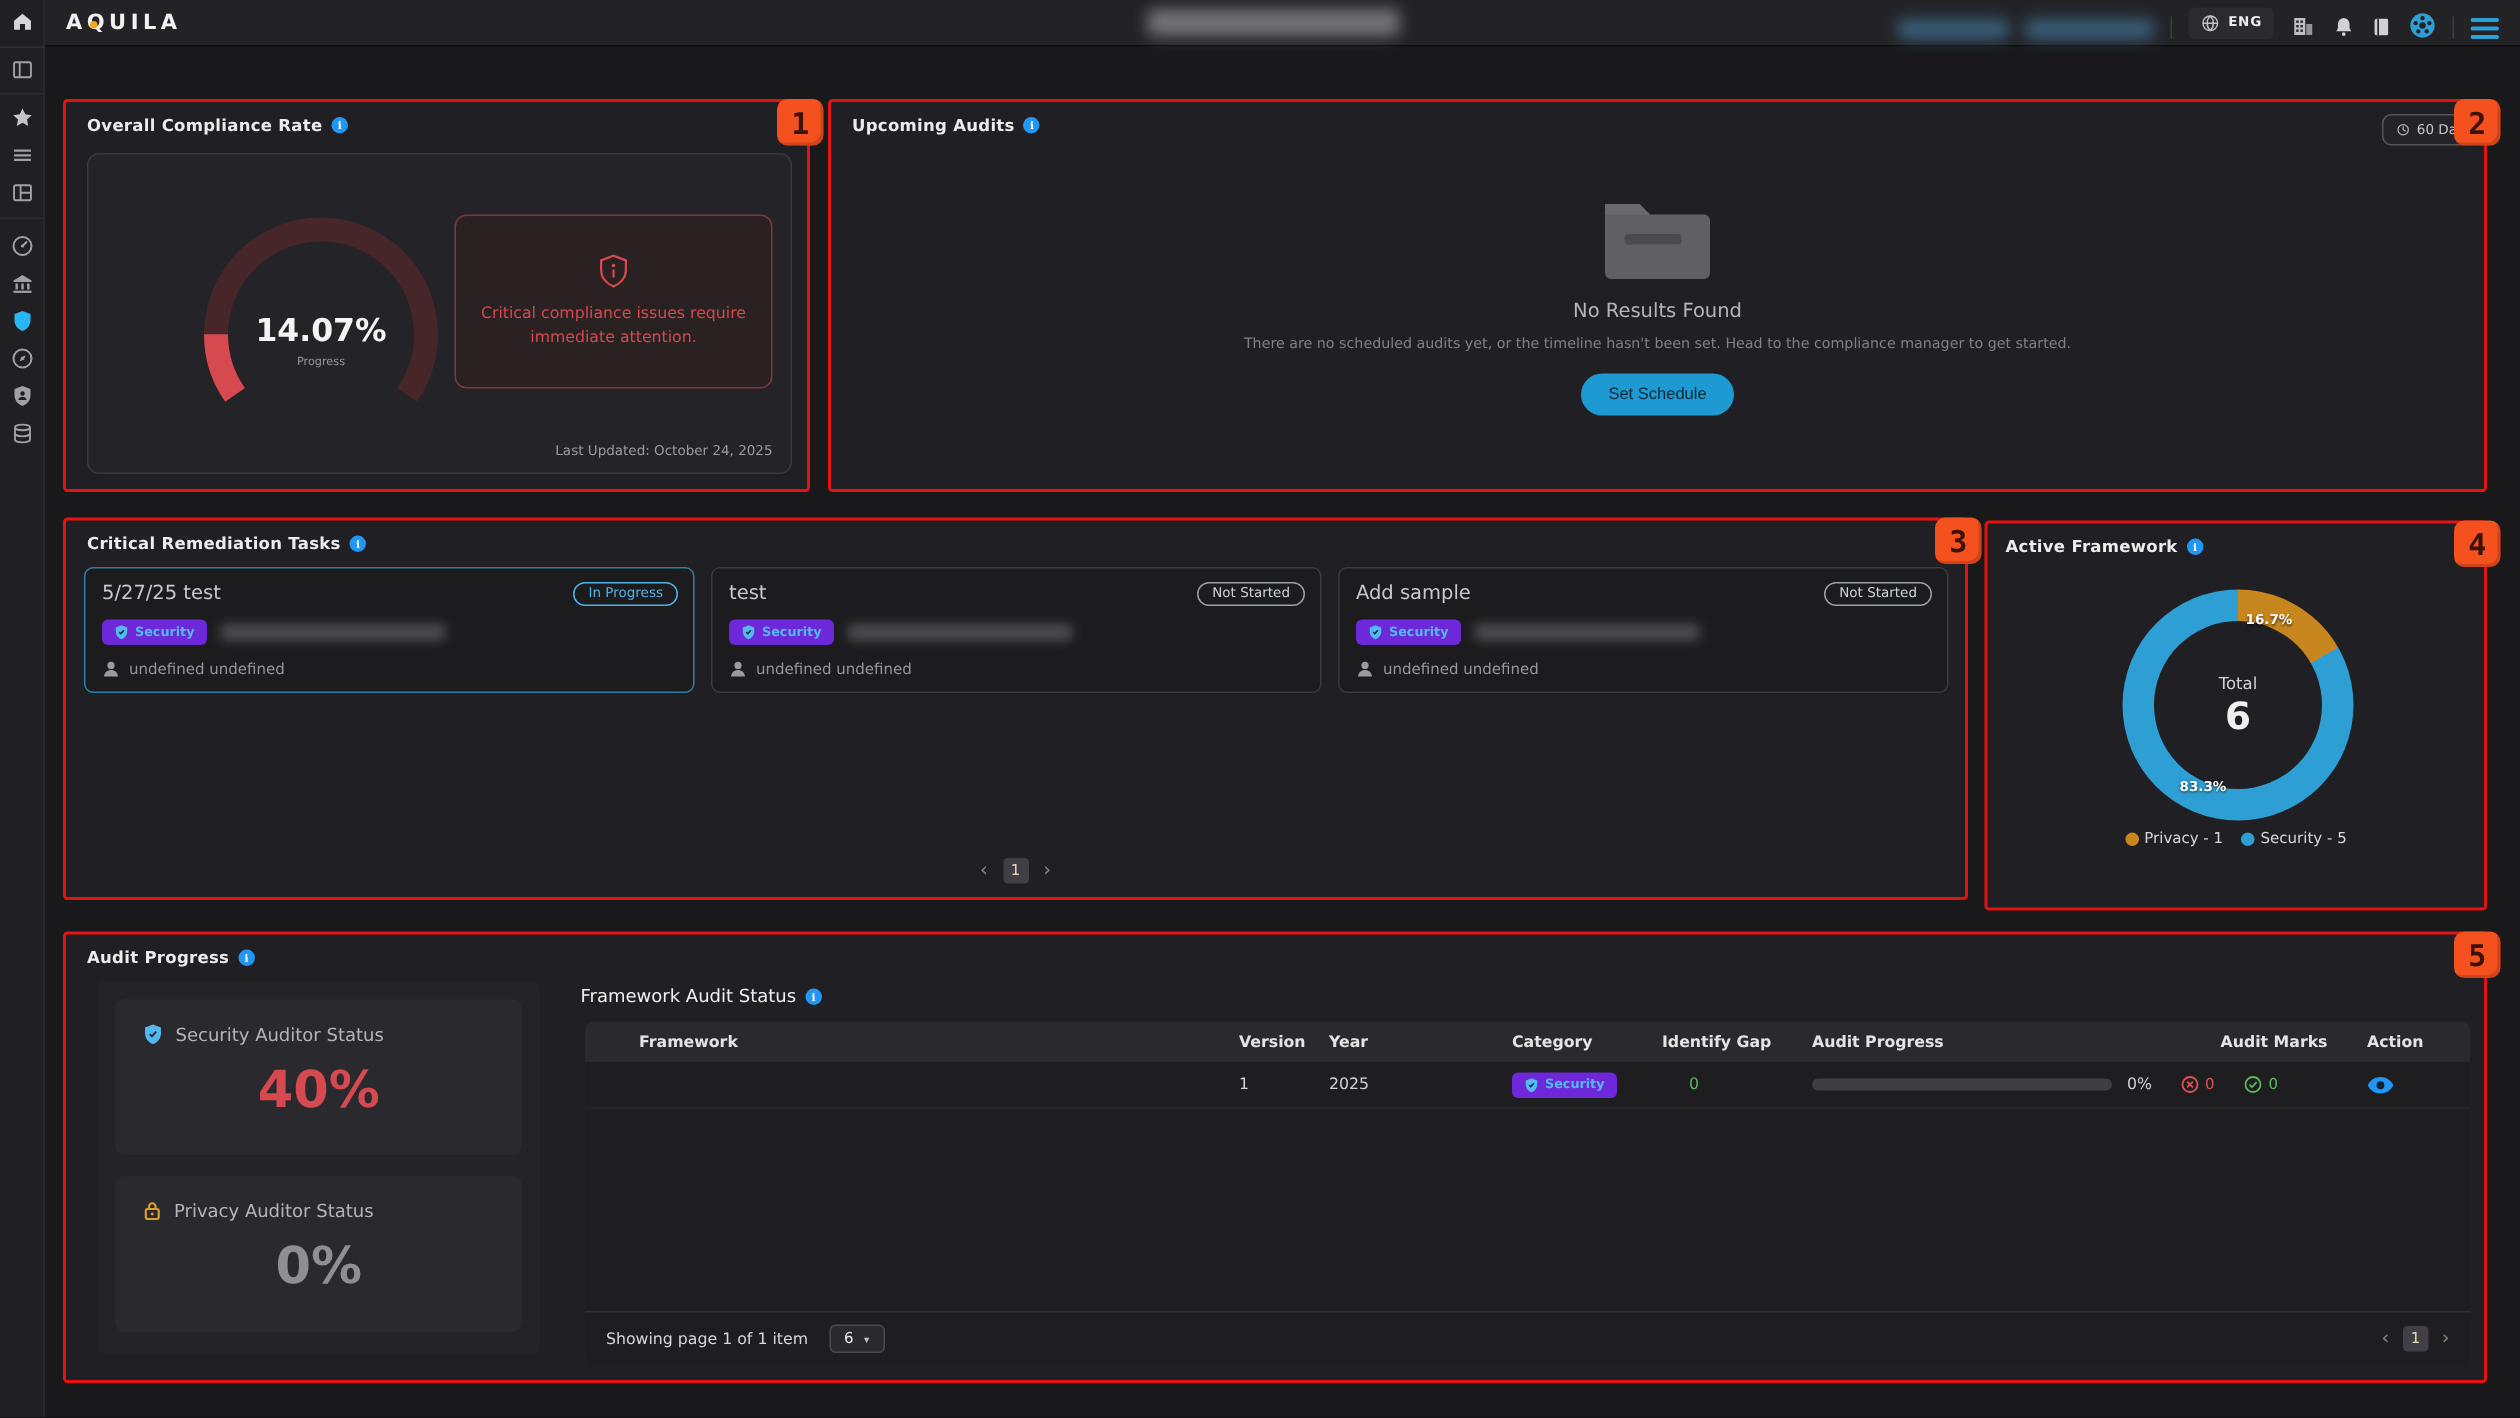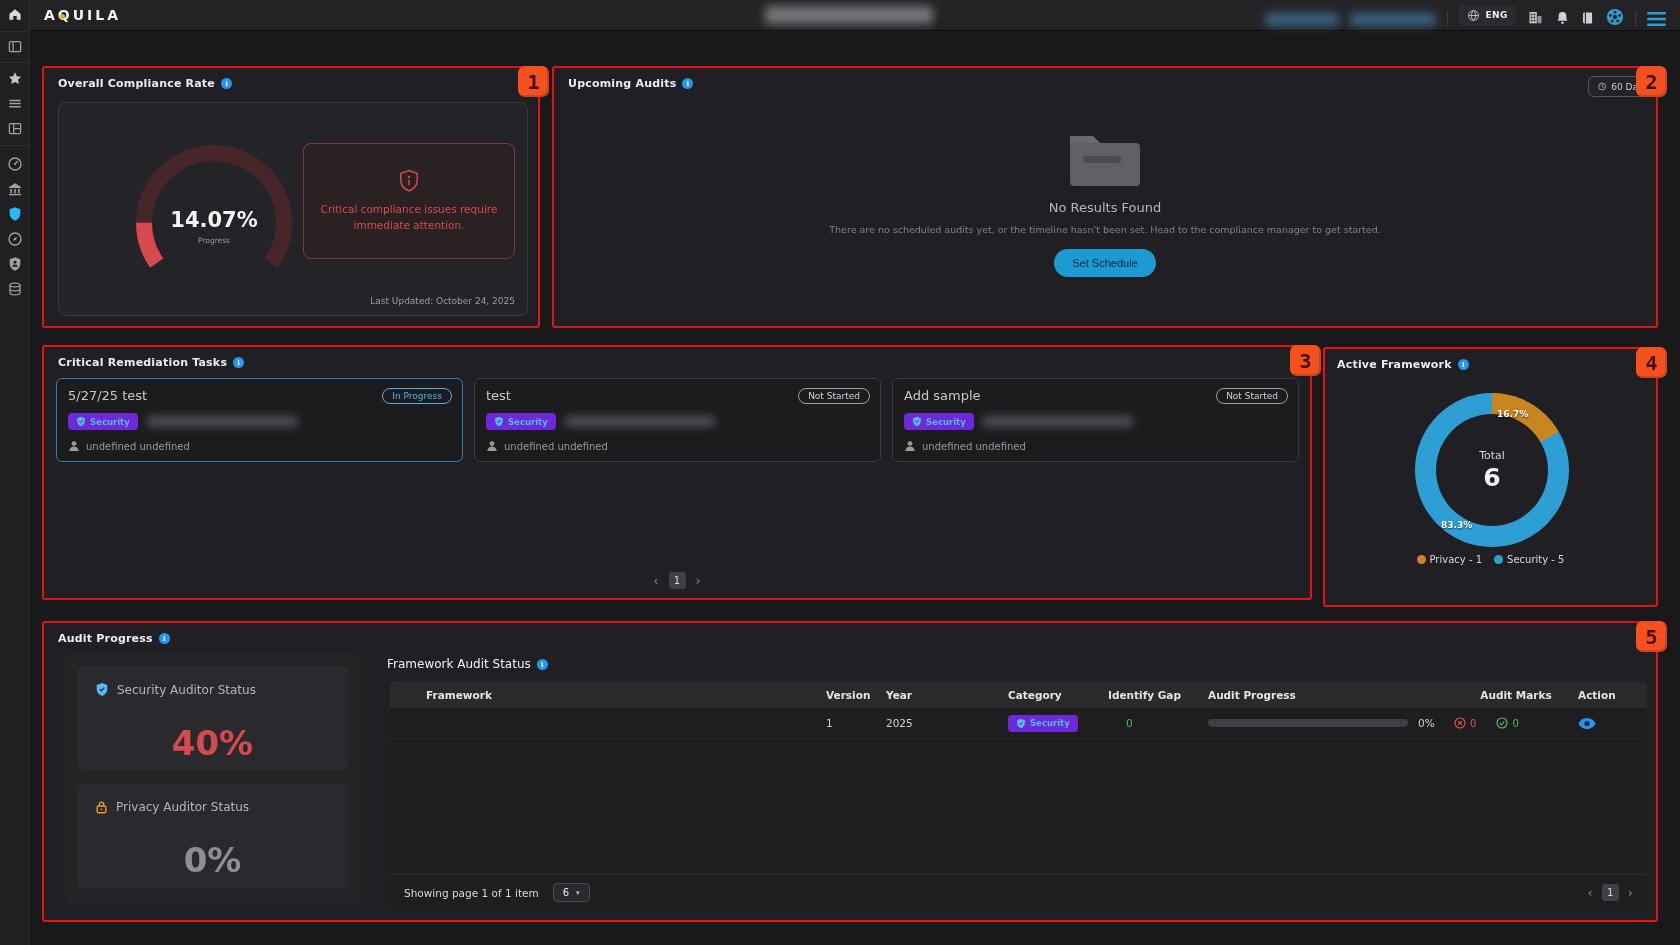--- a/index.html
+++ b/index.html
@@ -74,21 +74,21 @@
 .donut-total-value{font-size:25px;font-weight:bold;color:#f0f0f2;margin-top:1px}
 .slice-lbl{position:absolute;font-size:9px;font-weight:bold;color:#fff;text-shadow:0 1px 2px rgba(0,0,0,.7)}
 .legend{position:absolute;left:0;right:0;top:205px;display:flex;justify-content:center;gap:12px}
 .legend-item{display:flex;align-items:center;gap:4px;font-size:10px;color:#d8d8dc}
 .ldot{width:9px;height:9px;border-radius:50%;display:inline-block}
 
 
 .left-panel{position:absolute;left:21px;top:31px;width:295px;height:249px;background:#242427;border-radius:6px}
 .status-card{position:absolute;left:12px;width:271px;height:104px;background:#2a2a2e;border-radius:6px;padding:16px 18px}
 .status-head{display:flex;align-items:center;gap:8px;font-size:12px;color:#b4b4b9}
-.status-val{margin-top:26px;text-align:center;font-size:34px;font-weight:bold}
+.status-val{margin-top:10px;text-align:center;font-size:34px;font-weight:bold}
 .val-red{color:#d6494f}
 .val-gray{color:#8e8e93}
 .tbl-title-row{position:absolute;left:343px;top:34px;display:flex;align-items:center;gap:6px}
 .tbl-title{font-size:12px;font-weight:normal;color:#f0f0f2}
 .table{position:absolute;left:346px;top:58px;width:1257px;height:229px;background:#1e1e21;border-radius:6px;display:flex;flex-direction:column;overflow:hidden}
 .tgrid{display:grid;grid-template-columns:400px 60px 122px 100px 100px 246px 124px 1fr;align-items:center;padding-left:36px}
 .thead{height:27px;background:#2a2a2d;font-size:10.5px;font-weight:bold;color:#e4e4e8}
 .trow{height:31px;font-size:10.5px;color:#d2d2d6;border-bottom:1px solid #28282c;cursor:pointer}
 .tfill{flex:1}
 .tfoot{height:36px;border-top:1px solid #303035;display:flex;align-items:center;padding:0 14px;font-size:10.5px;color:#d8d8dc}
@@ -396,21 +396,21 @@
       <span class="sec-title">Active Framework</span>
       <span class="info-dot"></span>
     </div>
     <div class="donut-wrap">
       <div class="donut"></div>
       <div class="donut-hole">
         <span class="donut-total-label">Total</span>
         <span class="donut-total-value">6</span>
       </div>
       <span class="slice-lbl" style="left:82px;top:16px">16.7%</span>
-      <span class="slice-lbl" style="left:26px;top:127px">83.3%</span>
+      <span class="slice-lbl" style="left:38px;top:127px">83.3%</span>
     </div>
     <div class="legend">
       <span class="legend-item">
         <span class="ldot" style="background:#c8861f"></span>
         <span>Privacy - 1</span>
       </span>
       <span class="legend-item">
         <span class="ldot" style="background:#2e9fd4"></span>
         <span>Security - 5</span>
       </span>

